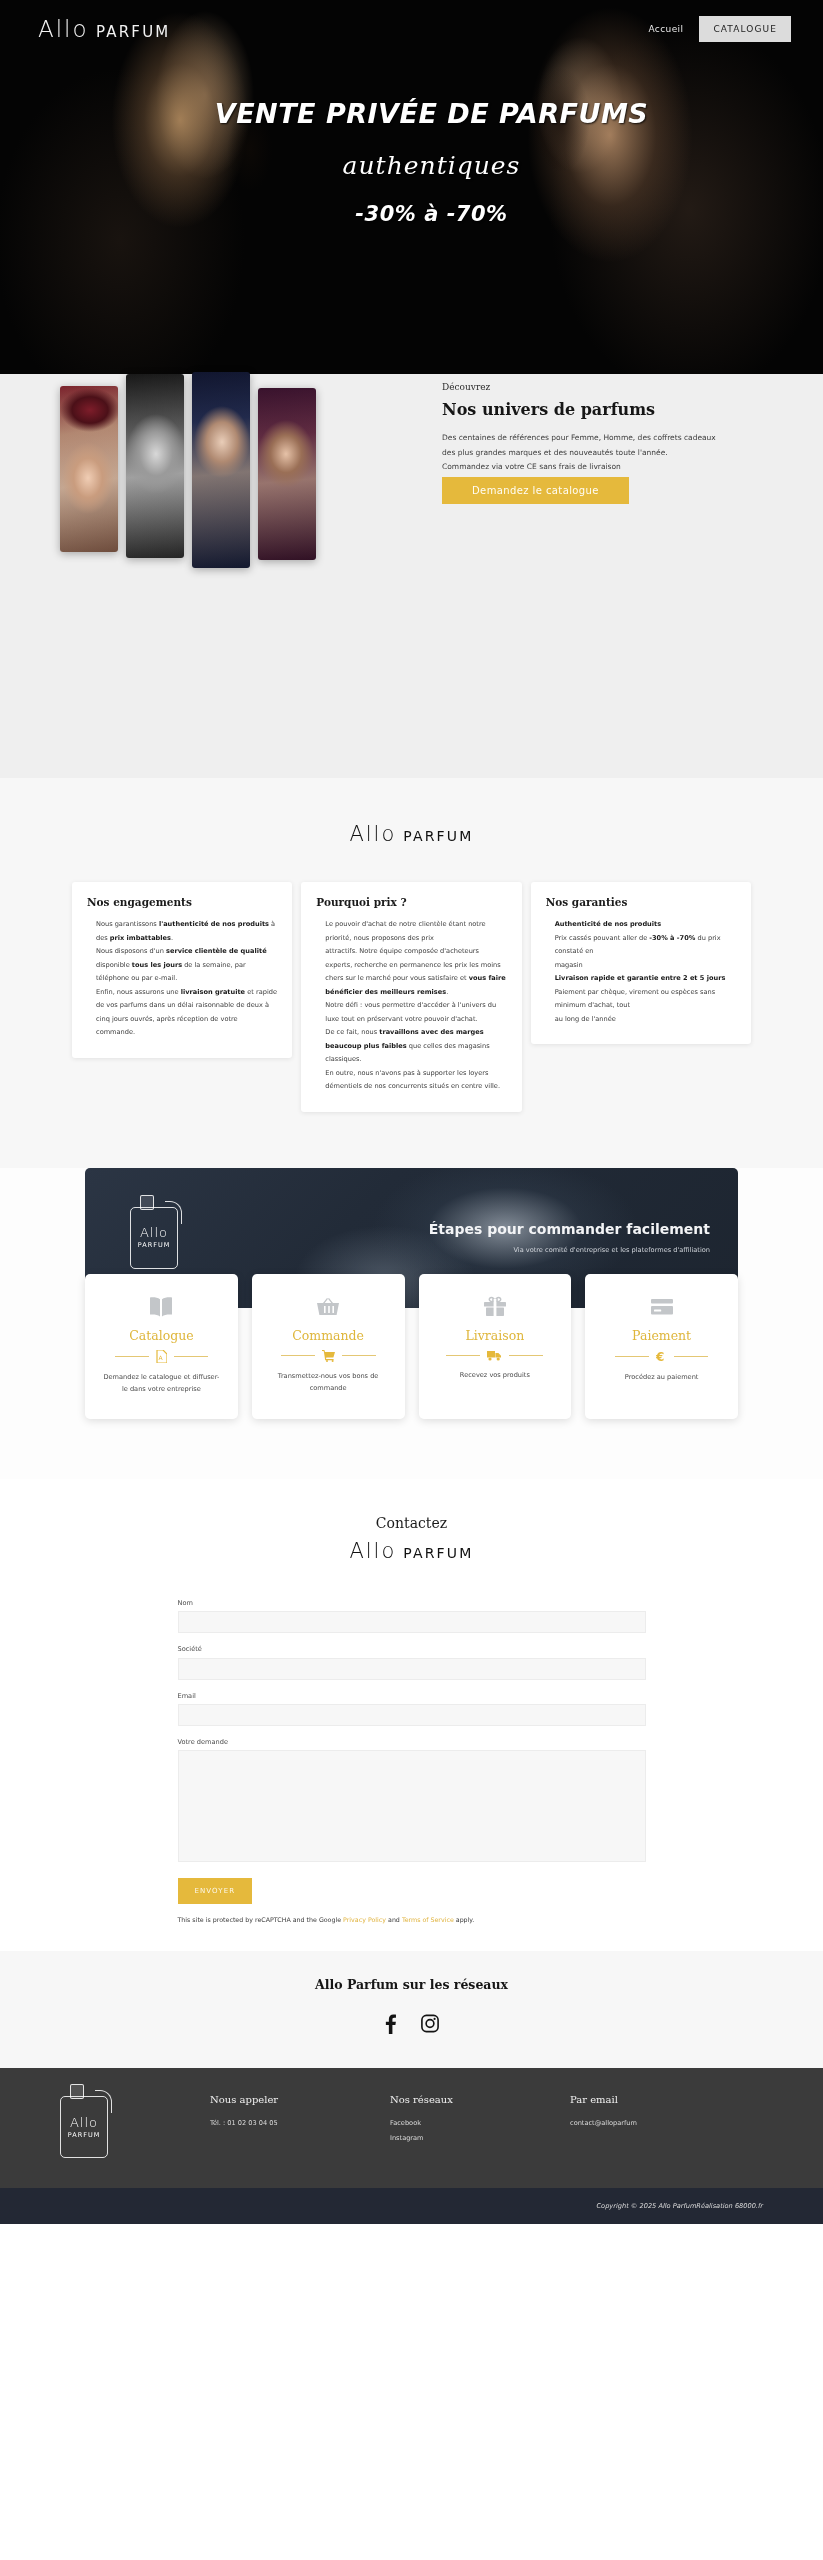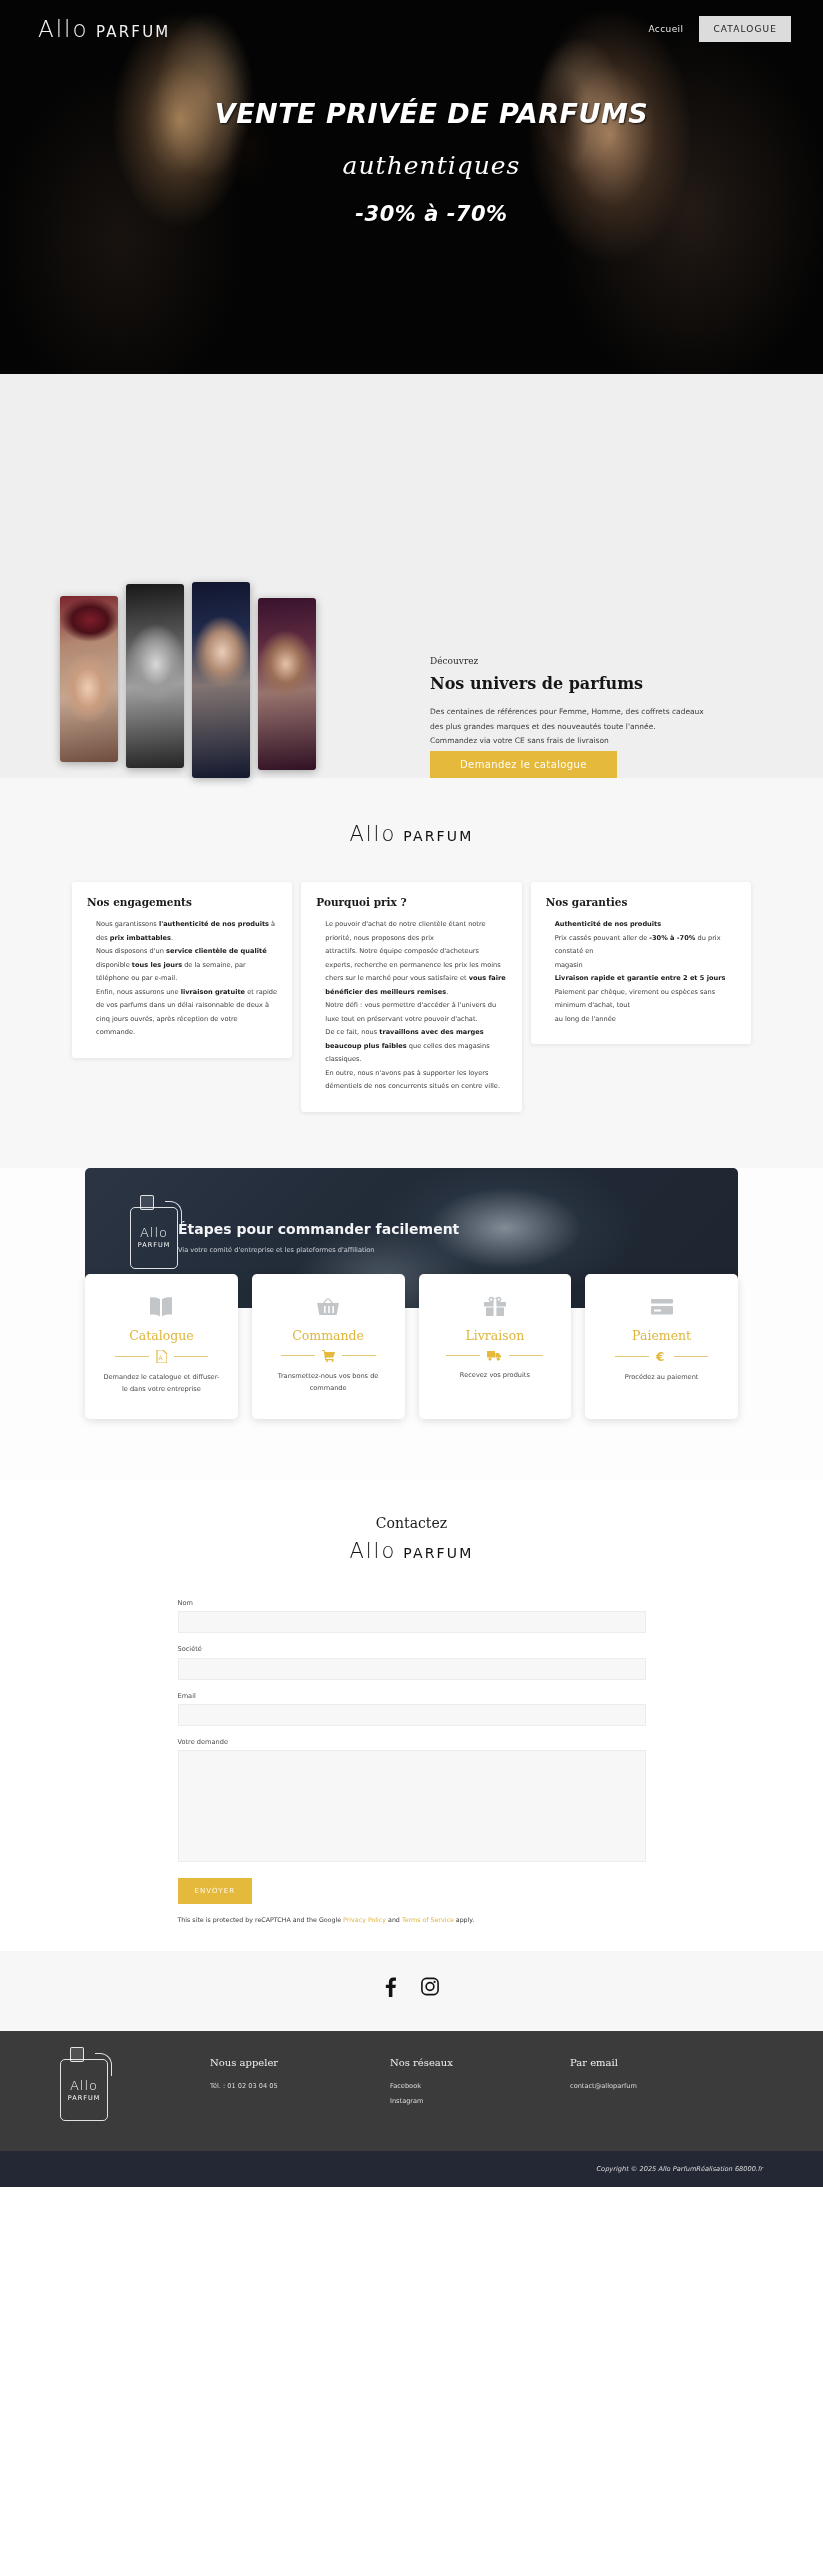--- a/index.html
+++ b/index.html
@@ -106,22 +106,23 @@
     font-family: "DejaVu Sans", sans-serif;
     text-shadow: 1px 1px 2px rgba(0,0,0,.8);
   }
 
   
   .univers {
     background: #efefef;
     height: 404px;
     position: relative;
     display: flex;
-    align-items: flex-end;
+    align-items: flex-start;
     padding: 0 60px;
+    gap: 12px;
   }
   .gallery { display: flex; align-items: flex-start; width: 340px; }
   .gal {
     width: 58px;
     border-radius: 3px;
     background-size: cover;
     background-position: center;
     box-shadow: 0 2px 8px rgba(0,0,0,.3);
     margin-right: 8px;
   }
@@ -270,21 +271,21 @@
     content:"";
     position:absolute;
     top:-7px; right:-5px;
     width:16px; height:22px;
     border-right:1.4px solid rgba(255,255,255,.85);
     border-top:1.4px solid rgba(255,255,255,.85);
     border-radius:0 12px 0 0;
   }
   .bottle .t1 { font-size: 13px; font-family:"DejaVu Sans",sans-serif; font-weight:300; letter-spacing:1px; line-height:1; }
   .bottle .t2 { font-size: 6.5px; letter-spacing: 1px; font-family:"DejaVu Sans",sans-serif; margin-top:2px; }
-  .etapes-text { flex: 1; text-align: left; padding-right: 45px; }
+  .etapes-text { flex: 1; text-align: right; padding-right: 28px; }
   .etapes-h {
     color: #f3f4f6;
     font-size: 14px;
     font-family: "DejaVu Sans", sans-serif;
     margin-bottom: 9px;
   }
   .etapes-s {
     color: #d2d6dc;
     font-size: 6.6px;
     font-family: "DejaVu Sans", sans-serif;
@@ -624,20 +625,21 @@
         <textarea style=""></textarea>
       </div>
       <button class="btn-send">ENVOYER</button>
       <div class="recaptcha">
         <span>This site is protected by reCAPTCHA and the Google </span><a href="#">Privacy Policy</a><span> and </span><a href="#">Terms of Service</a><span> apply.</span>
       </div>
     </form>
   </section>
 
   <section class="social">
+    <h2 class="social-h">Allo Parfum sur les réseaux</h2>
     <div class="social-icons">
       <a href="#">
         <svg width="13" height="20" viewBox="0 0 13 22">
             <path d="M8.6 22v-9.8h3.3l.5-3.8H8.6V6c0-1.1.3-1.9 1.9-1.9h2V.7C12.2.6 11 .5 9.6.5 6.7.5 4.7 2.3 4.7 5.6v2.8H1.4v3.8h3.3V22h3.9z"></path>
           </svg>
       </a>
       <a href="#">
         <svg width="18" height="19" viewBox="0 0 20 20">
             <rect x="1" y="1" width="18" height="18" rx="5" fill="none" stroke="#141414" stroke-width="1.8"></rect>
             <circle cx="10" cy="10" r="4.3" fill="none" stroke="#141414" stroke-width="1.8"></circle>

